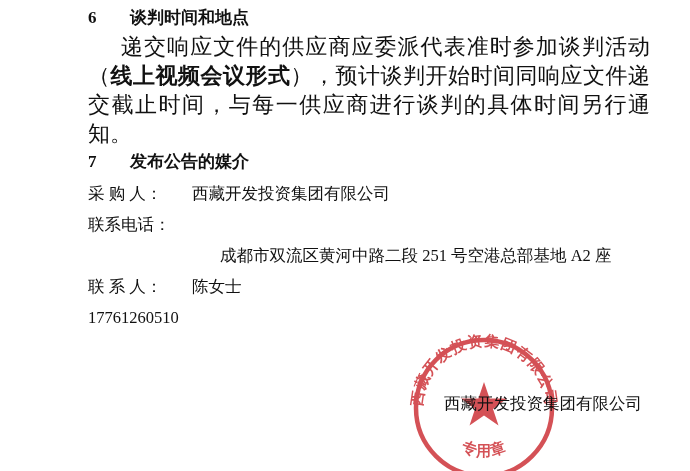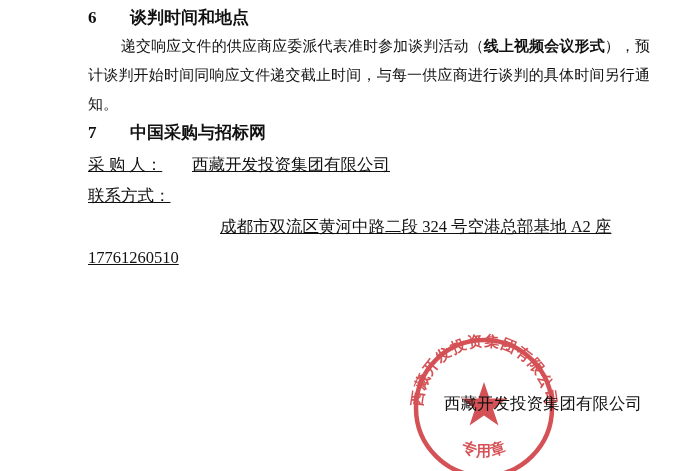--- a/index.html
+++ b/index.html
@@ -30,42 +30,41 @@
     white-space: nowrap;
   }
   .sec-head .num {
     display: inline-block;
     min-width: 26px;
   }
   .sec-head.spaced .num {
     margin-right: 16px;
   }
   .para {
-    font-size: 15px;
+    font-size: 22px;
     line-height: 29px;
     margin: 0;
     text-align: justify;
     text-justify: inter-ideograph;
     font-family: Liberation Serif, serif;
   }
   .para.indent {
     text-indent: 33px;
   }
   .para .bold {
     font-weight: bold;
   }
   .contact-block {
     margin-top: 2px;
   }
   .contact-row {
     display: flex;
     font-size: 16.5px;
     line-height: 31px;
     align-items: flex-start;
-    text-decoration: underline;
   }
   .contact-row .label {
     width: 104px;
     flex: 0 0 104px;
     letter-spacing: 0;
     white-space: nowrap;
   }
   .contact-row .value {
     flex: 1 1 auto;
     white-space: nowrap;
@@ -115,41 +114,45 @@
 
 <div class="page">
 
   <h2 class="sec-head spaced">
     <span class="num">6</span><span>谈判时间和地点</span>
   </h2>
 
   <p class="para indent"><span>递交响应文件的供应商应委派代表准时参加谈判活动（</span><span class="bold">线上视频会议形式</span><span>），预计谈判开始时间同响应文件递交截止时间，与每一供应商进行谈判的具体时间另行通知。</span></p>
 
   <h2 class="sec-head spaced">
-    <span class="num">7</span><span>中国采购与招标网</span>
+    <span class="num">7</span><span>发布公告的媒介</span>
   </h2>
 
 
 
   <div class="contact-block">
 
     <div class="contact-row">
       <span class="label">采 购 人：</span>
       <span class="value">西藏开发投资集团有限公司</span>
     </div>
 
     <div class="contact-row">
-      <span class="label">联系方式：</span>
+      <span class="label">联系电话：</span>
     </div>
 
     <div class="contact-row cont">
       <span class="label">联系地址：</span>
-      <span class="value">成都市双流区黄河中路二段 324 号空港总部基地 A2 座</span>
+      <span class="value">成都市双流区黄河中路二段 251 号空港总部基地 A2 座</span>
     </div>
 
+    <div class="contact-row">
+      <span class="label">联 系 人：</span>
+      <span class="value">陈女士</span>
+    </div>
 
     <div class="contact-row">
       <span class="value">17761260510</span>
     </div>
 
   </div>
 
   <div class="seal">
     <svg width="172" height="172" viewBox="0 0 172 172" xmlns="http://www.w3.org/2000/svg">
       <defs>

